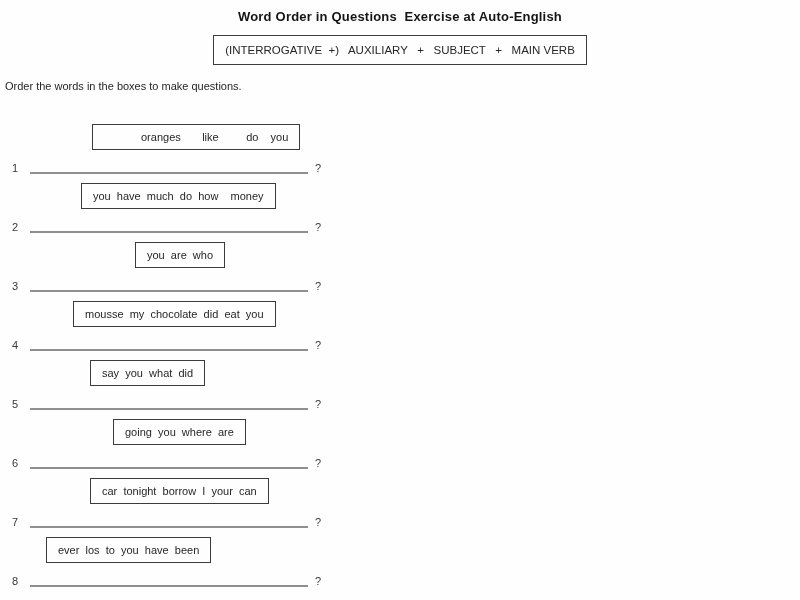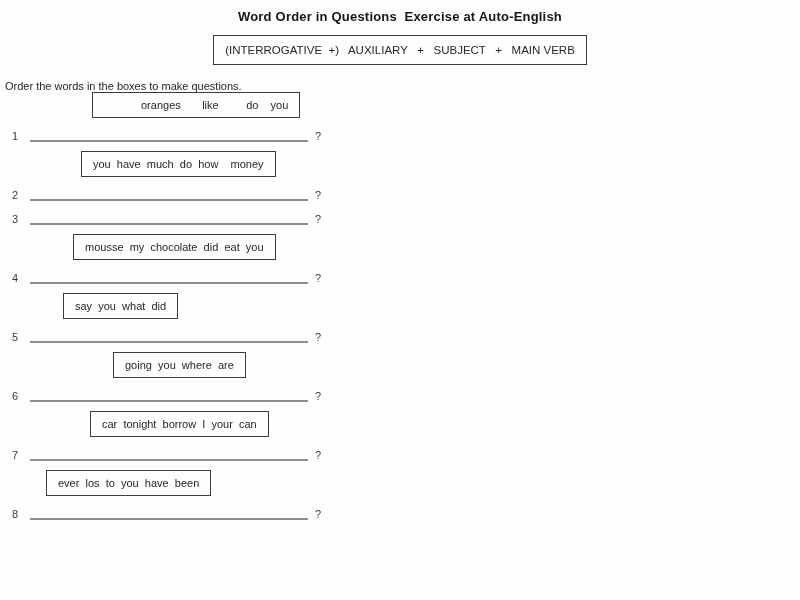--- a/index.html
+++ b/index.html
@@ -49,21 +49,21 @@
   .word-box {
     display: inline-block;
     border: 1px solid #3c3c3c;
     padding: 6px 11px;
     font-size: 11px;
     white-space: pre;
     color: #262626;
     background: #fefefe;
   }
   .word-box.first {
-    margin-top: 0;
+    margin-top: 32px;
     padding-left: 48px;
   }
   .word-box:not(.first) {
     margin-top: 9px;
   }
   .answer-row {
     display: flex;
     align-items: flex-end;
     margin-left: 12px;
     margin-top: 9px;
@@ -81,21 +81,21 @@
     border-bottom: 2px solid #8f8f8f;
   }
   .qmark {
     margin-left: 7px;
   }
   
   .ml-r1 { margin-left: 92px; }
   .ml-r2 { margin-left: 81px; }
   .ml-r3 { margin-left: 135px; }
   .ml-r4 { margin-left: 73px; }
-  .ml-r5 { margin-left: 63px; }
+  .ml-r5 { margin-left: 90px; }
   .ml-r6 { margin-left: 113px; }
   .ml-r7 { margin-left: 90px; }
   .ml-r8 { margin-left: 46px; }
 </style>
 </head>
 <body>
 
 <div class="page">
 
   <div class="title">Word Order in Questions  Exercise at Auto-English</div>
@@ -118,20 +118,21 @@
   <div>
     <span class="word-box ml-r2">you  have  much  do  how    money</span>
     <div class="answer-row">
       <span class="num">2</span>
       <span class="blank"></span>
       <span class="qmark">?</span>
     </div>
   </div>
 
   <div>
+    <span class="word-box ml-r3">you  are  who</span>
     <div class="answer-row">
       <span class="num">3</span>
       <span class="blank"></span>
       <span class="qmark">?</span>
     </div>
   </div>
 
   <div>
     <span class="word-box ml-r4">mousse  my  chocolate  did  eat  you</span>
     <div class="answer-row">

